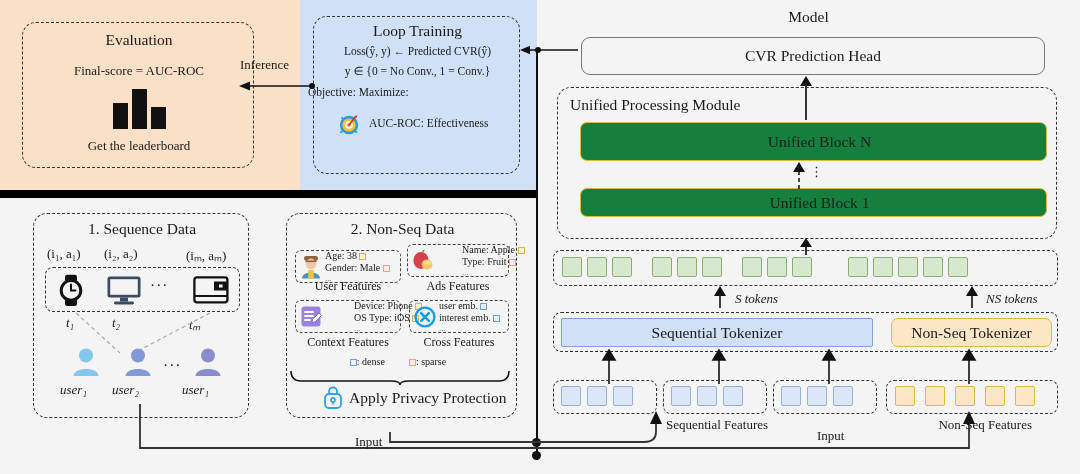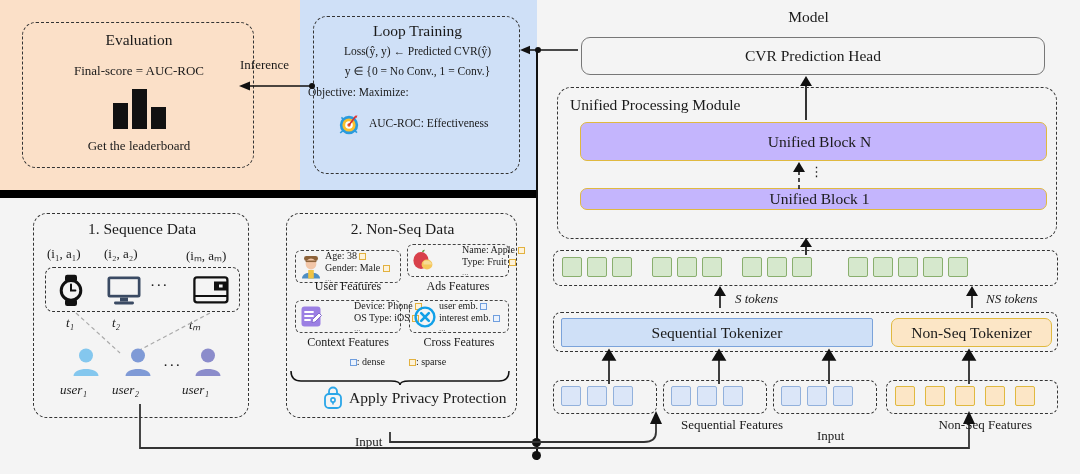--- a/index.html
+++ b/index.html
@@ -27,21 +27,21 @@
   .t-sm{font-size:11.5px;}
   .t-xs{font-size:10px;}
   .t-xxs{font-size:8.5px;}
   .ital{font-style:italic;}
 
   
   .barwrap{display:flex;align-items:flex-end;gap:4px;height:44px;}
   .bar{background:#111;width:15px;}
 
   
-  .ublock{background:#c4b5fd;border:1.4px solid #e0b93f;border-radius:7px;box-sizing:border-box;padding-left:12px;}
+  .ublock{background:#15803d;border:1.4px solid #e0b93f;border-radius:7px;box-sizing:border-box;padding-left:12px;}
   .tok-green{background:#d6e8cd;border:1.4px solid #8aaf6e;width:20px;height:20px;border-radius:2px;box-sizing:border-box;}
   .tok-blue{background:#dbe6f8;border:1.4px solid #92b1dc;width:20px;height:20px;border-radius:2px;box-sizing:border-box;}
   .tok-orange{background:#fce6c6;border:1.4px solid #e0b93f;width:20px;height:20px;border-radius:2px;box-sizing:border-box;}
   .tokenizer-blue{background:#cfe0f7;border:1.4px solid #7ba3da;border-radius:2px;box-sizing:border-box;}
   .tokenizer-orange{background:#fce6c6;border:1.4px solid #e0b93f;border-radius:7px;box-sizing:border-box;}
 
   
   .sq{display:inline-block;width:7px;height:7px;box-sizing:border-box;vertical-align:-1px;}
   .sq-dense{border:1.3px solid #6f9ede;background:#eaf2fd;}
   .sq-sparse{border:1.3px solid #e2b13f;background:#fdf2d9;}
@@ -304,21 +304,21 @@
 <div class="abs" style="left:797px;top:76px;">
   <svg width="18" height="44">
     <line x1="9" y1="44" x2="9" y2="8" stroke="#111" stroke-width="1.7"></line>
     <path d="M3 10 L9 0 L15 10 Z" fill="#111"></path>
   </svg>
 </div>
 
 <div class="abs dash" style="left:557px;top:87px;width:500px;height:152px;">
   <div class="abs t-title" style="left:12px;top:8px;">Unified Processing Module</div>
   <div class="abs ublock ctr t-title" style="left:22px;top:34px;width:467px;height:39px;">Unified Block N</div>
-  <div class="abs ublock ctr t-title" style="left:22px;top:100px;width:467px;height:22px;">Unified Block 1</div>
+  <div class="abs ublock ctr t-title" style="left:22px;top:100px;width:467px;height:29px;">Unified Block 1</div>
   <div class="abs" style="left:232px;top:73px;">
     <svg width="18" height="28">
       <line x1="9" y1="28" x2="9" y2="9" stroke="#111" stroke-width="1.5" stroke-dasharray="4 3"></line>
       <path d="M3 11 L9 1 L15 11 Z" fill="#111"></path>
     </svg>
   </div>
   <div class="abs t-mid" style="left:252px;top:76px;">⋮</div>
 </div>
 
 <div class="abs" style="left:797px;top:239px;">
@@ -414,14 +414,14 @@
 <div class="abs dash-sm" style="left:886px;top:380px;width:172px;height:34px;">
   <div class="abs" style="left:8px;top:5px;display:flex;gap:10px;">
     <i class="tok-orange"></i>
     <i class="tok-orange"></i>
     <i class="tok-orange"></i>
     <i class="tok-orange"></i>
     <i class="tok-orange"></i>
   </div>
 </div>
 
-<div class="abs t-mid" style="left:681px;top:417px;width:120px;">Sequential Features</div>
+<div class="abs t-mid" style="left:657px;top:417px;width:120px;text-align:center;">Sequential Features</div>
 <div class="abs t-mid" style="left:912px;top:417px;width:120px;text-align:right;">Non-Seq Features</div>
 
 </body></html>

